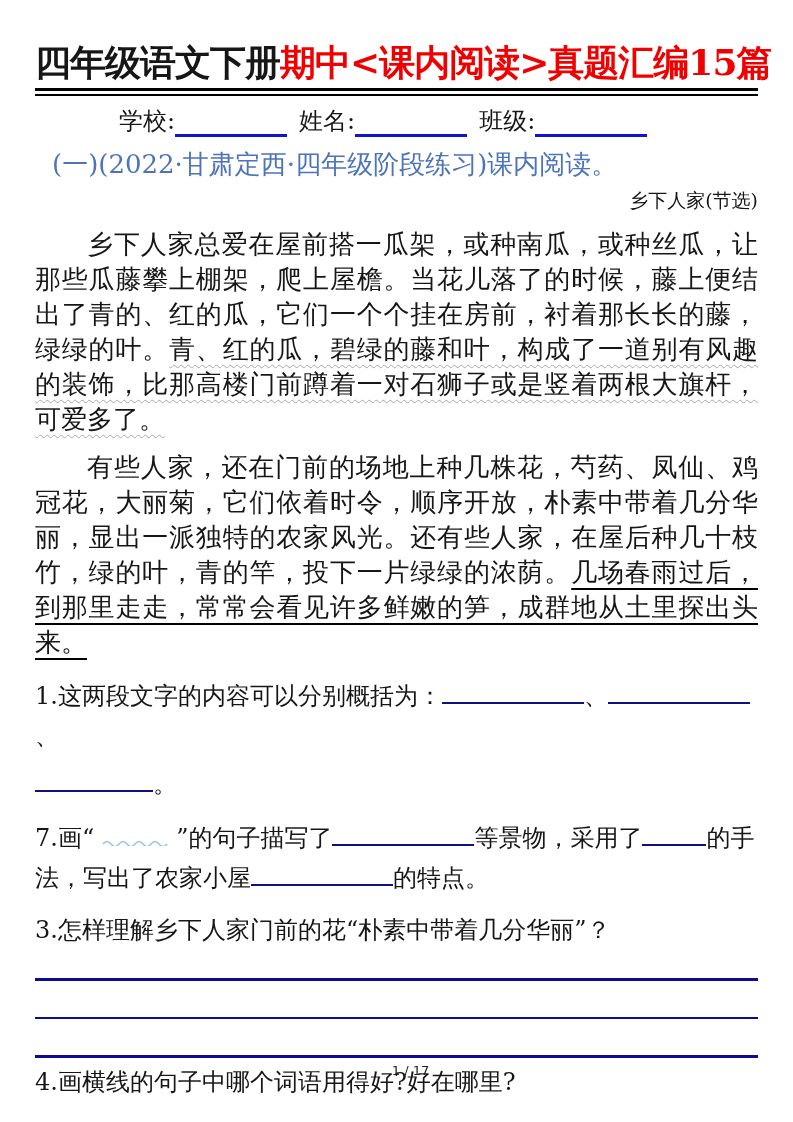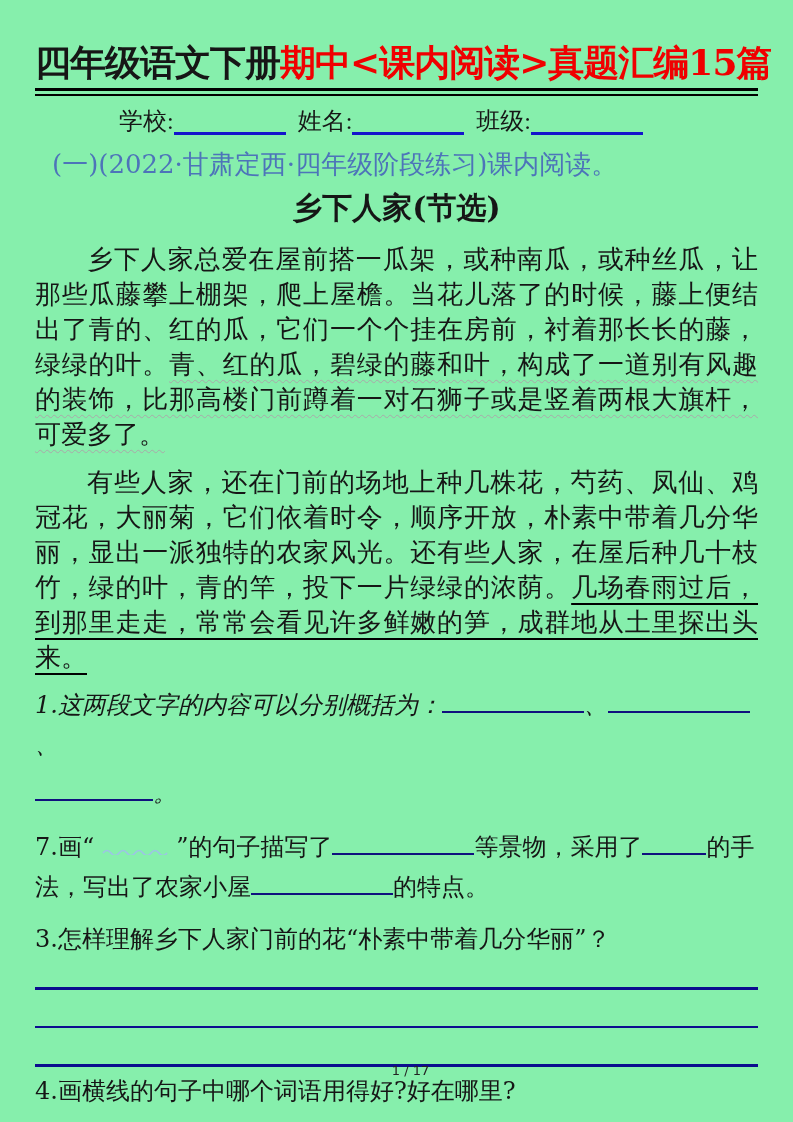--- a/index.html
+++ b/index.html
@@ -2,21 +2,21 @@
 <html><head>
 <meta charset="utf-8">
 <style>
   * { margin: 0; padding: 0; box-sizing: border-box; }
   html, body { background: #e8e8e8; }
   .page {
     position: relative;
     width: 793px;
     height: 1122px;
     margin: 0 auto;
-    background: #86efac;
+    background: #ffffff;
     font-family: "DejaVu Serif", serif;
     color: #161616;
     overflow: hidden;
     padding: 40px 35px 0 35px;
   }
   
   .title {
     font-size: 36px;
     font-weight: bold;
     line-height: 1.25;
@@ -32,39 +32,39 @@
     width: 100%;
   }
   
   .info-row {
     margin: 9px 0 0 84px;
     display: flex;
     align-items: flex-end;
     gap: 12px;
     font-size: 24px;
   }
-  .info-item { display: flex; align-items: center; font-family: Liberation Serif, serif; }
+  .info-item { display: flex; align-items: flex-end; }
   .info-blank {
     display: inline-block;
     width: 112px;
     height: 1.15em;
     border-bottom: 3px solid #1414cc;
   }
   
   .source-line {
     margin-top: 10px;
     font-size: 26px;
     color: #4d74b9;
     margin-left: 17px;
   }
   .passage-title {
     margin-top: 6px;
-    text-align: center;
-    font-size: 30px;
-    font-weight: bold;
+    text-align: right;
+    font-size: 19px;
+    font-weight: normal;
   }
   
   .para {
     font-size: 26px;
     line-height: 35px;
     text-align: justify;
     text-indent: 2em;
     margin-top: 13px;
   }
   .wavy-ul {
@@ -76,21 +76,21 @@
   }
   .solid-ul {
     text-decoration: underline;
     text-decoration-style: solid;
     text-decoration-color: #000;
     text-decoration-thickness: 2px;
     text-underline-offset: 7px;
   }
   
   .question { font-size: 24px; line-height: 40px; }
-  .q1 { margin-top: 10px; font-style: italic; }
+  .q1 { margin-top: 16px; }
   .q1-row2 { margin-top: 8px; }
   .q2 { margin-top: 14px; }
   .q3 { margin-top: 12px; }
   .q4 { margin-top: 4px; }
   .blank {
     display: inline-block;
     height: 1.05em;
     border-bottom: 2px solid #10107e;
     vertical-align: baseline;
   }

